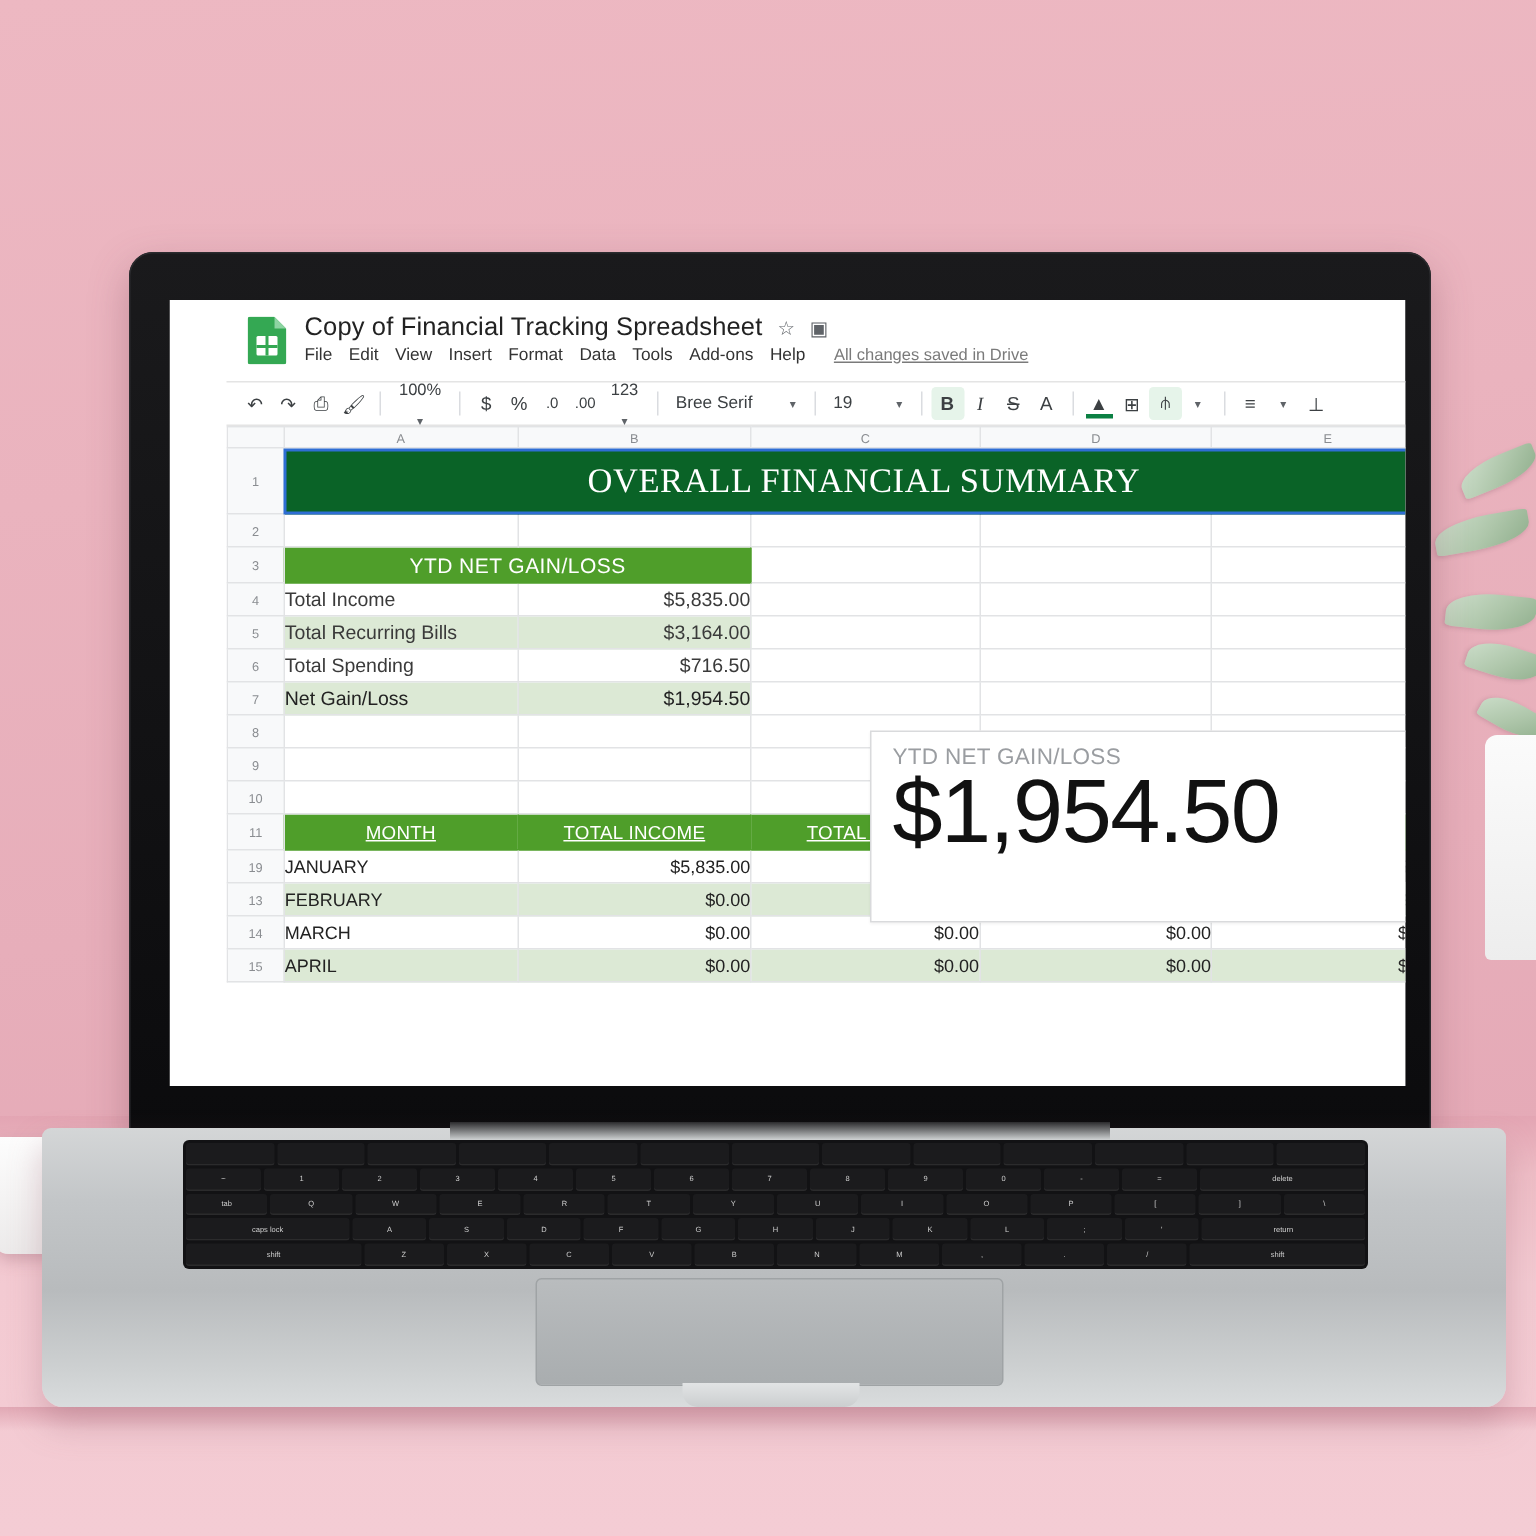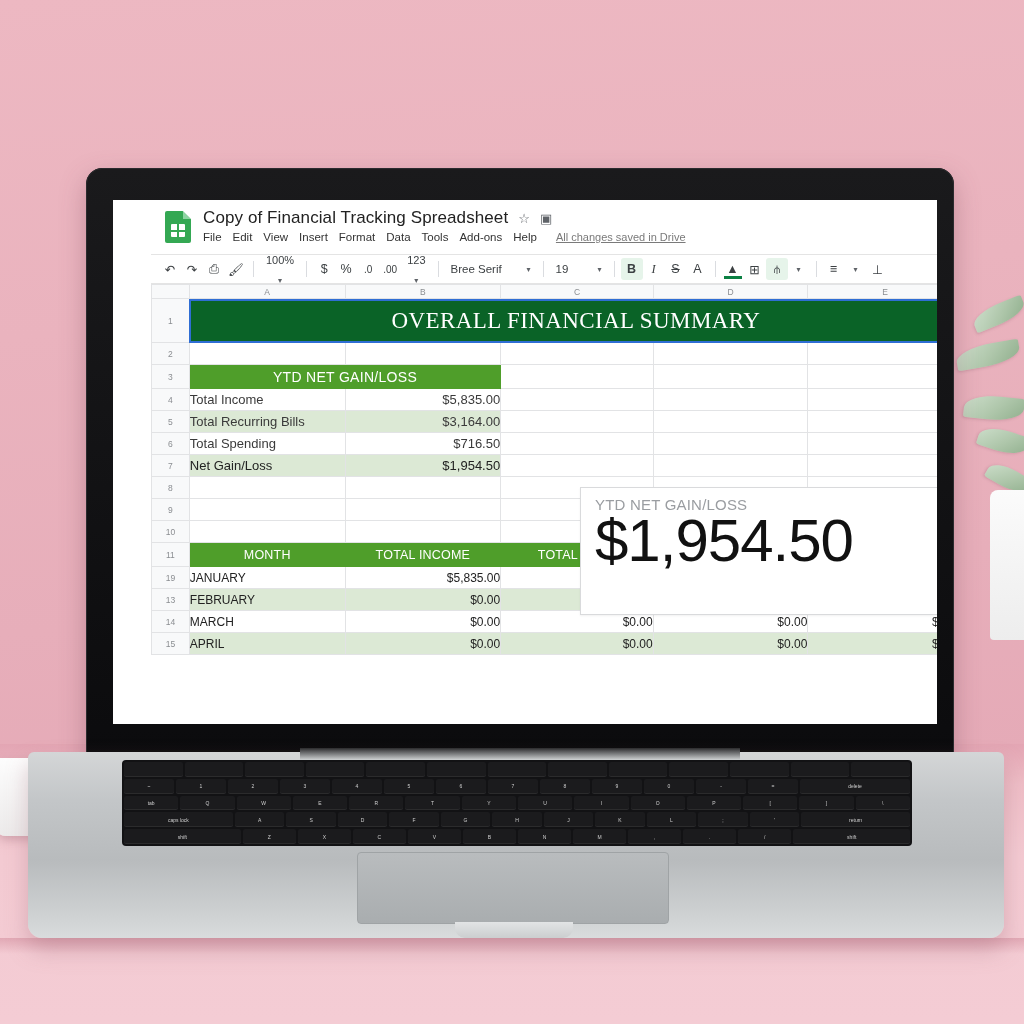--- a/index.html
+++ b/index.html
@@ -176,21 +176,21 @@
   .banner-sel::after {
     content: ""; position: absolute; right: -3px; bottom: -3px;
     width: 6px; height: 6px; background: #2f6ed4; border: 1px solid #fff;
   }
   .ghead {
     background: #4f9e2a; color: #fff; font-weight: bold; text-align: center;
     font-size: 14px; letter-spacing: .3px; border: 1px solid #4f9e2a;
   }
   .mhead {
     background: #4f9e2a; color: #fff; font-weight: bold; text-align: center;
-    font-size: 12.5px; letter-spacing: .2px; border: 1px solid #4f9e2a;
+    font-size: 12.5px; letter-spacing: .2px; border: 1px solid #4f9e2a; text-decoration: underline;
   }
   .lbl { font-size: 13px; color: #3a3a3a; }
   .num { text-align: right; font-size: 13px; color: #3a3a3a; }
   .alt { background: #dce9d5; }
   .bld { font-weight: bold; color: #222; }
   .mrow { font-size: 12px; }
   .mnum { text-align: right; font-size: 12px; }
 
   
   .kpi {

